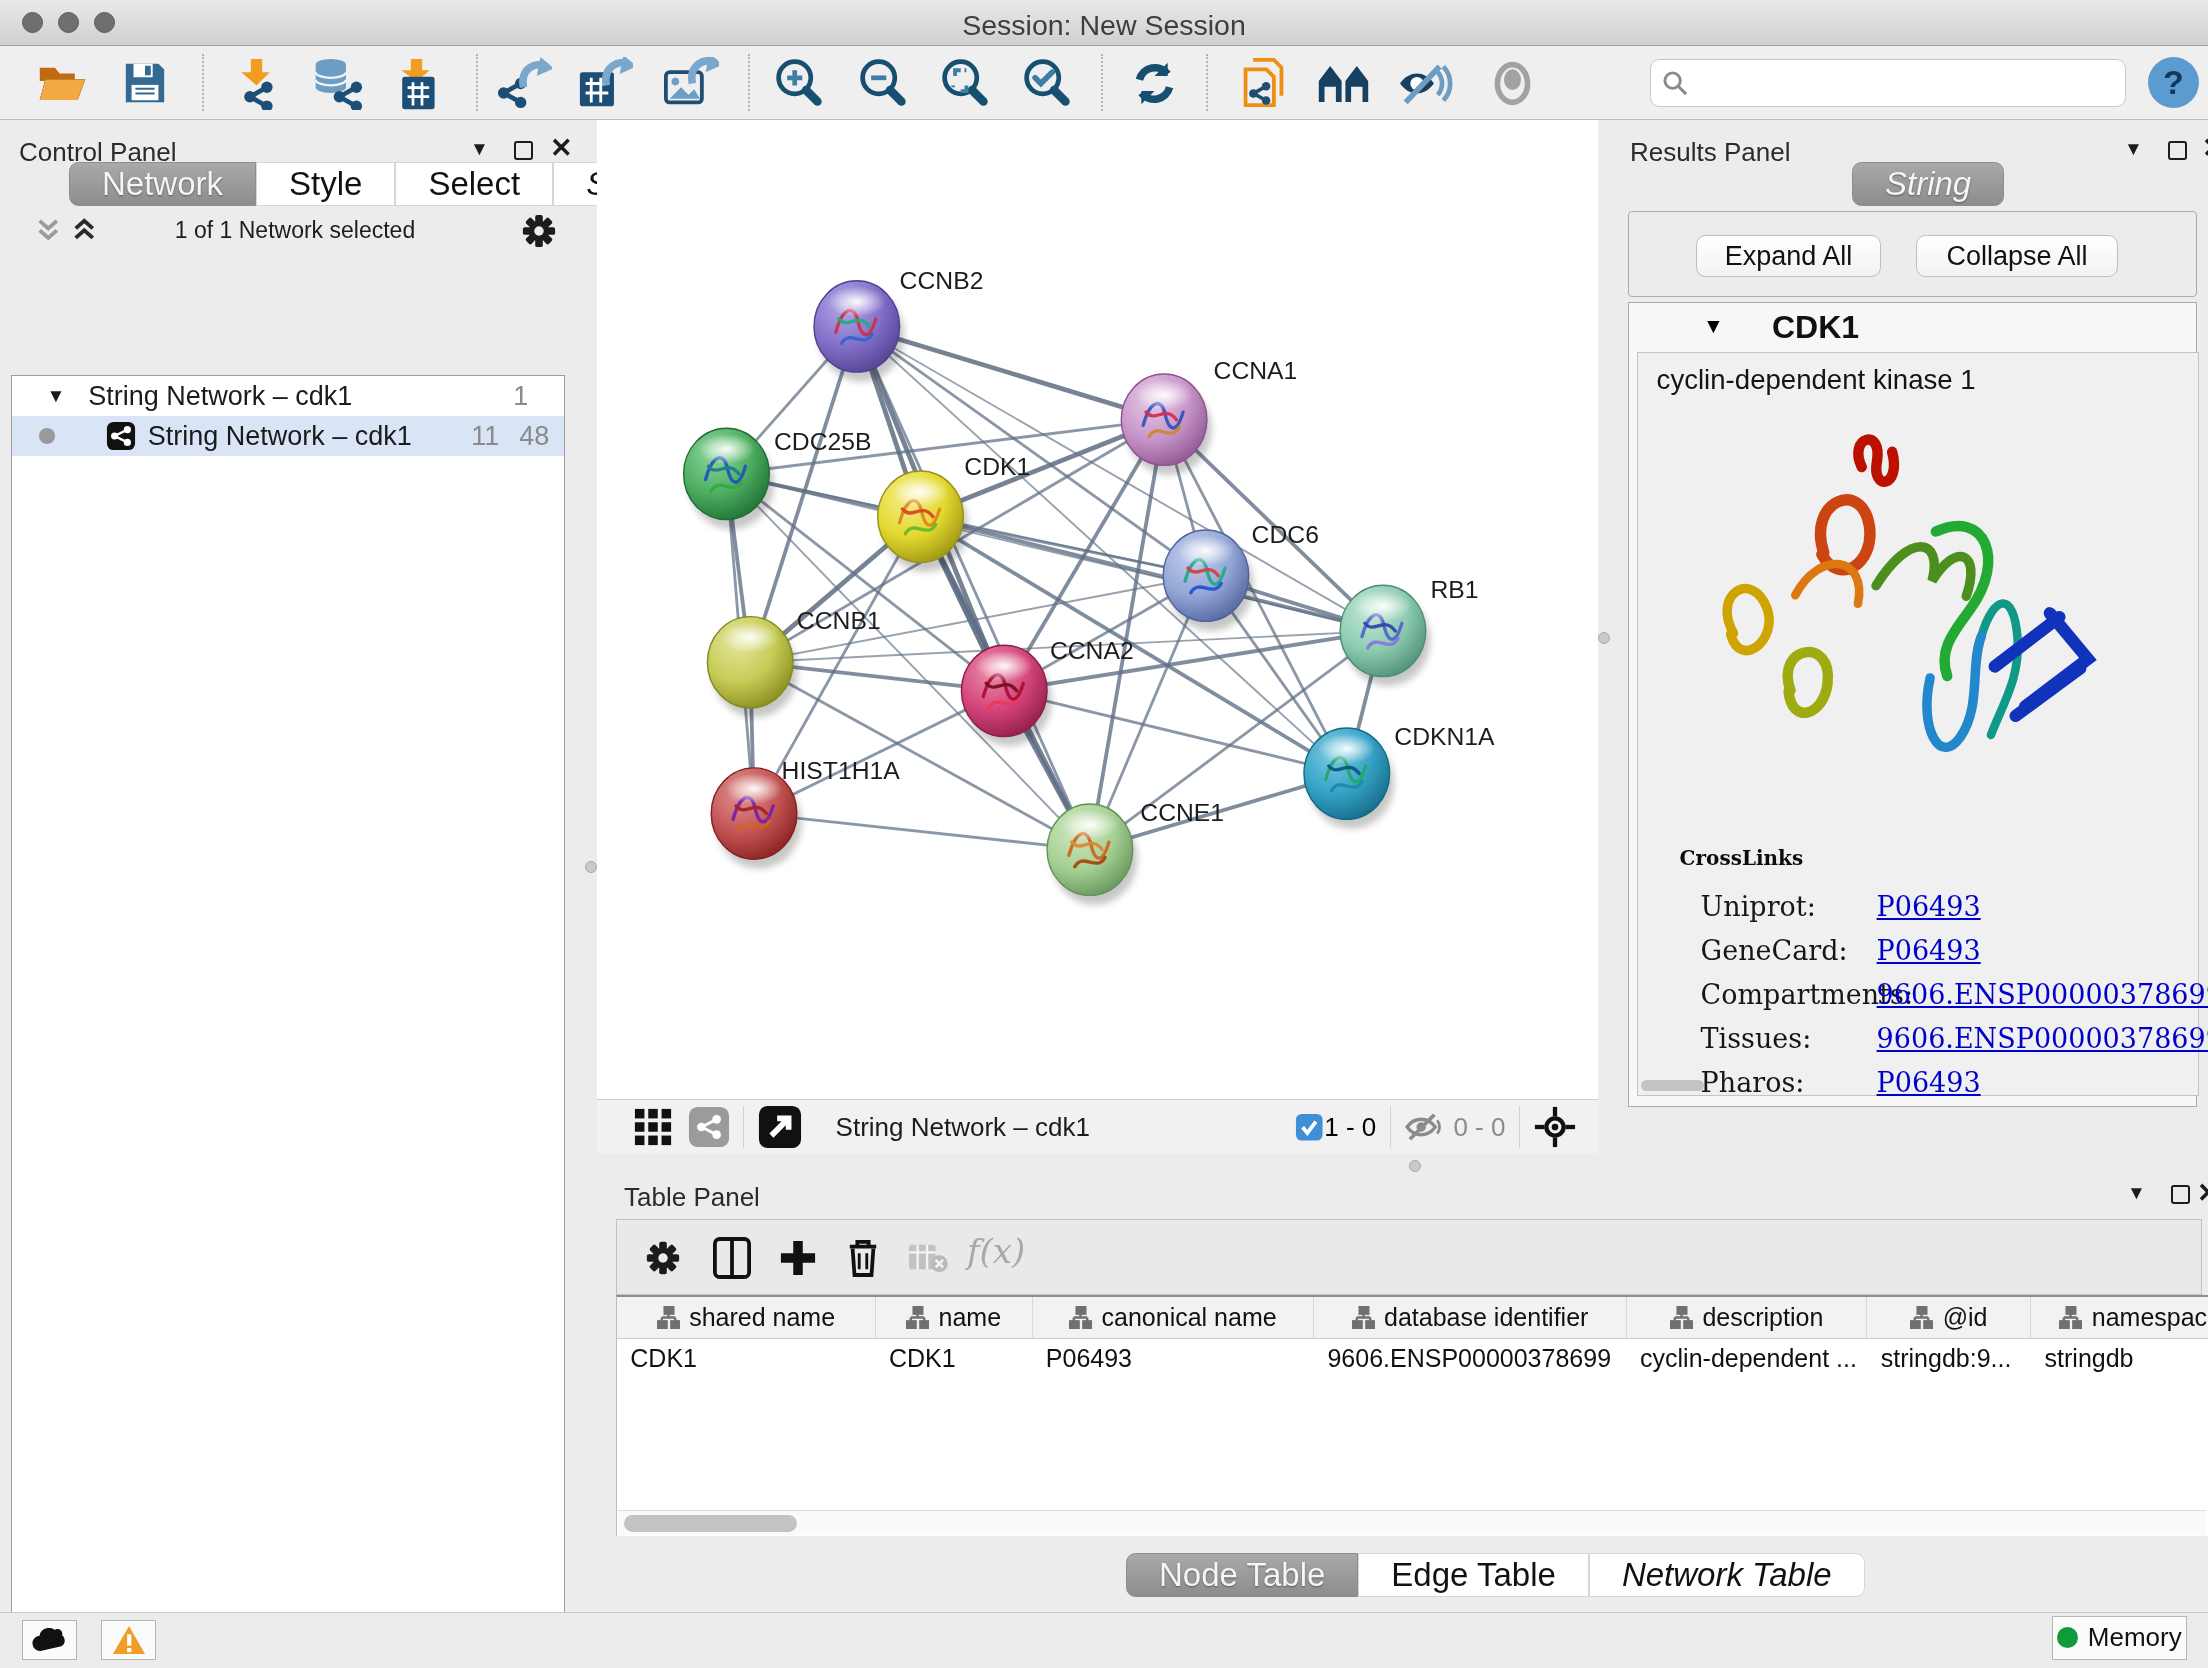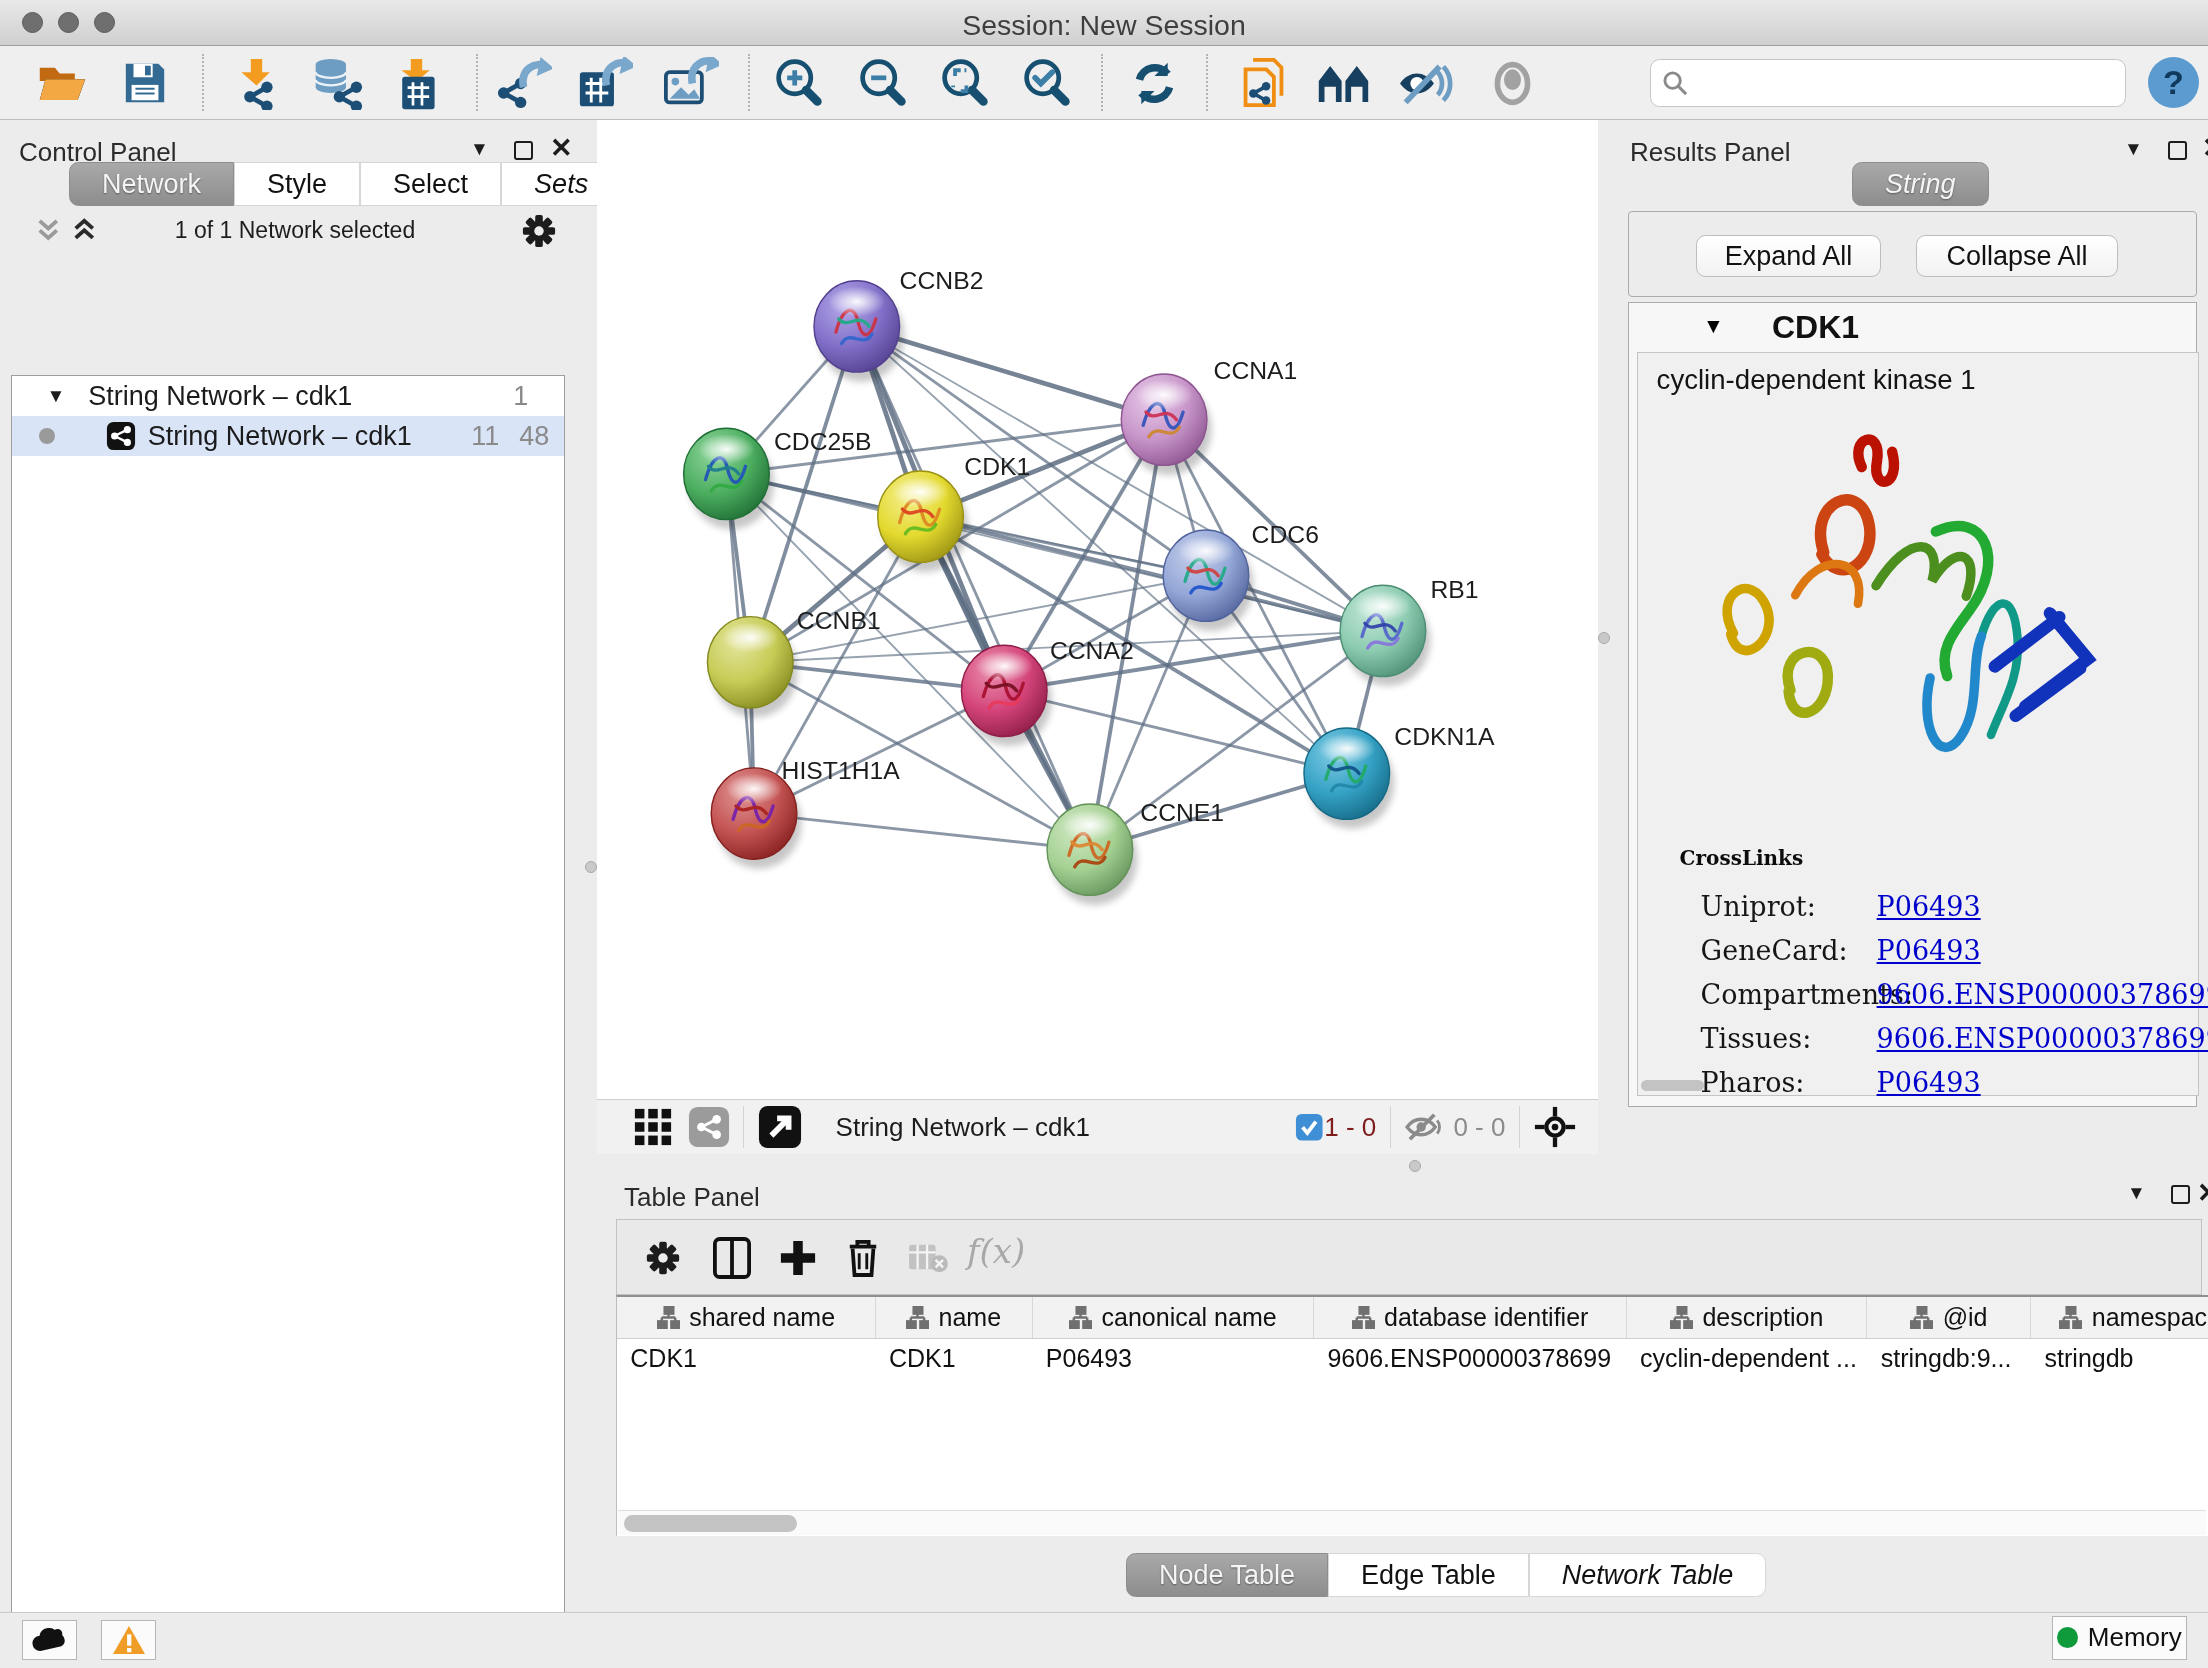--- a/index.html
+++ b/index.html
@@ -28,21 +28,21 @@
     background:#5b9bd0; border:none; color:#10395c; font-size:34px; font-weight:bold; cursor:pointer; }
 
   
   .phead-title { font-size:26px; color:#2b2b2b; }
   .phctl { font-size:23px; color:#1c1c1c; cursor:pointer; line-height:1; }
   .float-sq { width:19px; height:19px; border:2.9px solid #1c1c1c; border-radius:2.9px; display:inline-block; }
 
   
   .tabrow { display:flex; }
   .tab { height:44px; padding:14px 32px; display:flex; align-items:center; justify-content:center;
-    font-size:27px; background:#fff; color:#111; border:1px solid #d6d6d6; cursor:pointer; }
+    font-size:33px; background:#fff; color:#111; border:1px solid #d6d6d6; cursor:pointer; }
   .tab:first-child { border-radius:9.5px 0 0 9.5px; }
   .tab:last-child { border-radius:0 9.5px 9.5px 0;font-style:italic; }
   .tab.active { background:linear-gradient(#a9a9a9,#8d8d8d); color:#f5f5f5;
     text-shadow:0 1px 1.9px rgba(0,0,0,.4); border-color:#8d8d8d; }
 
   
   #cp-tree-box { left:11.4px; top:255px; width:554px; height:1332px; background:#fff;
     border:1.9px solid #9e9e9e; }
   .tree-row { position:relative; height:40px; display:flex; align-items:center; font-size:27px; color:#1b1b1b; }
   .tree-row.selected { background:#d9e4f7; }
@@ -572,21 +572,21 @@
   <svg width="44" height="44" viewBox="0 0 46 46">
       <rect x="1" y="1" width="44" height="44" rx="9" fill="#111"></rect>
       <path d="M14,32 L30,16 M20,14 h12 v12" stroke="#fff" stroke-width="6" fill="none"></path>
     </svg>
   <span style="margin-left:34px;font-size:26px;color:#1c1c1c">String Network – cdk1</span>
   <span style="margin-left:auto"></span>
   <svg width="28.5" height="28.5" viewBox="0 0 30 30">
       <rect x="1" y="1" width="28" height="28" rx="6" fill="#3f8fd6"></rect>
       <path d="M8,15 l5,6 9,-12" stroke="#fff" stroke-width="4" fill="none"></path>
     </svg>
-  <span style="margin-left:1px;font-size:26px;color:#7f1d1d">1 - 0</span>
+  <span style="margin-left:1px;font-size:26px;color:#000000">1 - 0</span>
   <div class="nf-sep"></div>
   <svg width="40" height="32" viewBox="0 0 42 34">
       <path d="M3,17 C11,6 25,6 33,17 C25,28 11,28 3,17 Z" fill="none" stroke="#8b8b8b" stroke-width="3.5"></path>
       <circle cx="18" cy="17" r="5" fill="#8b8b8b"></circle>
       <line x1="6" y1="30" x2="32" y2="4" stroke="#8b8b8b" stroke-width="4"></line>
       <path d="M35,10 a11,11 0 0 1 0,14" stroke="#8b8b8b" stroke-width="3" fill="none"></path>
     </svg>
   <span style="margin-left:9.5px;font-size:26px;color:#8b8b8b">0 - 0</span>
   <div class="nf-sep"></div>
   <svg style="margin-right:21px" width="44" height="44" viewBox="0 0 46 46">

